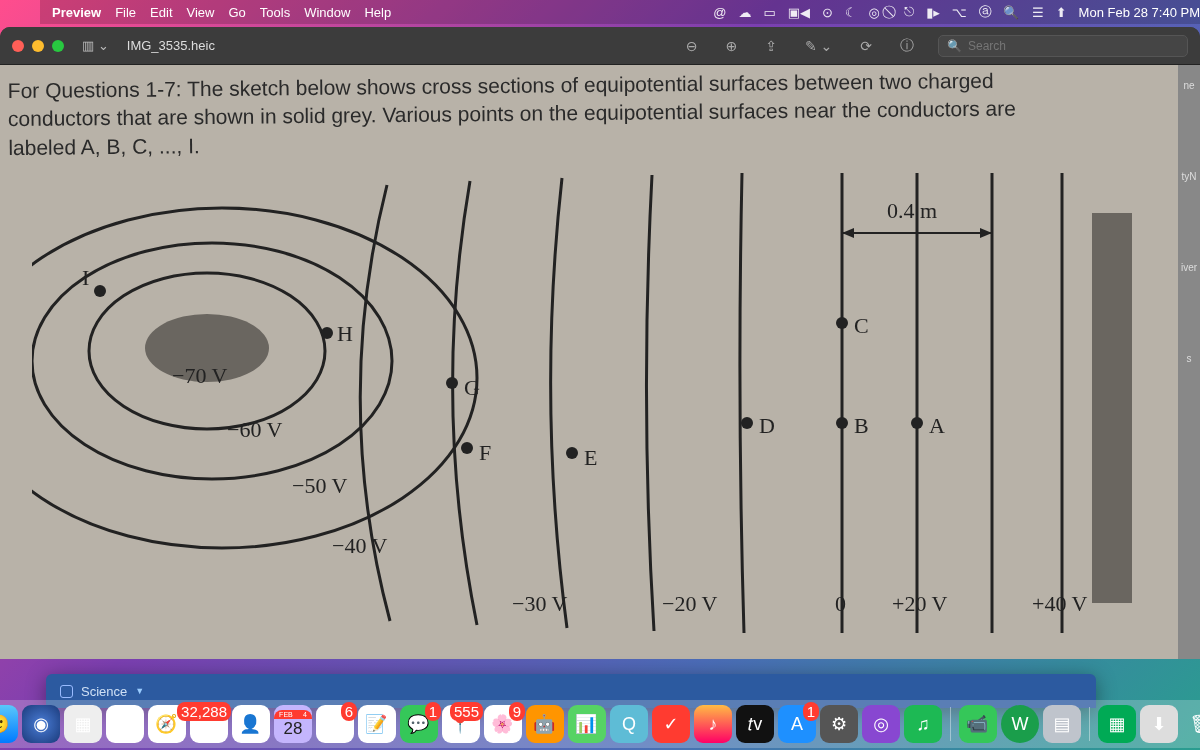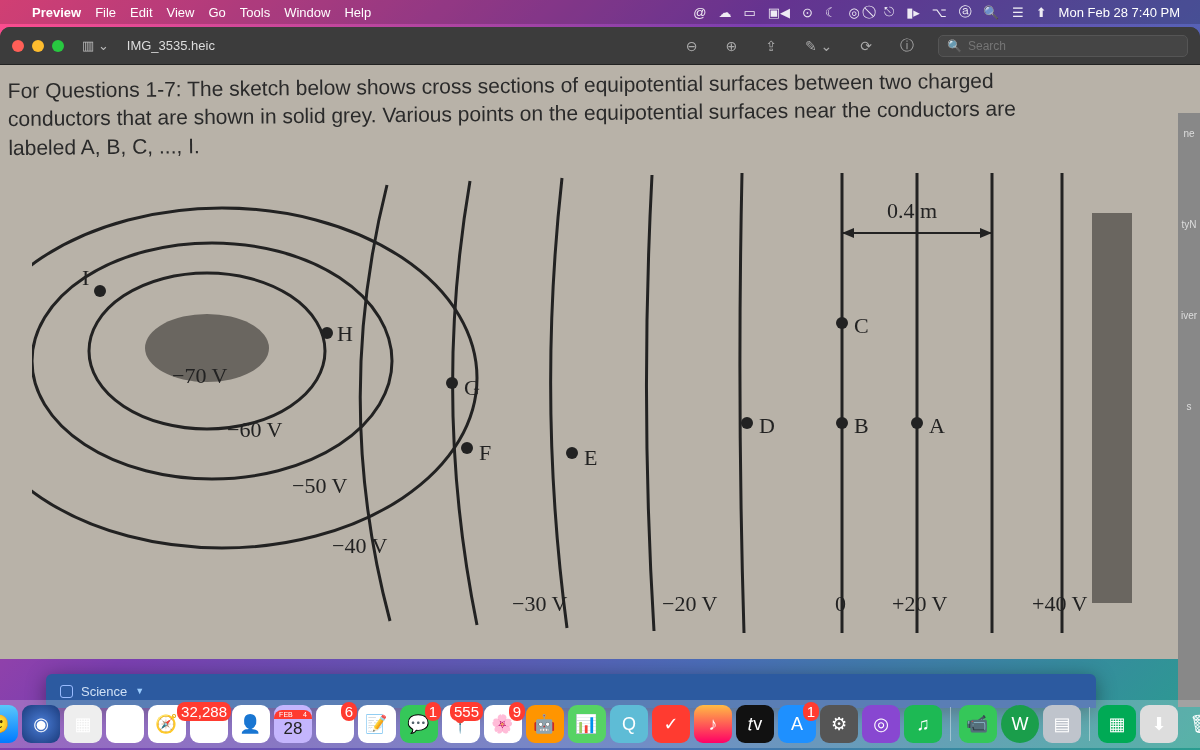--- a/index.html
+++ b/index.html
@@ -1,19 +1,19 @@
 <!DOCTYPE html>
 <html><head>
 <meta charset="utf-8">
 <style>
 * { margin:0; padding:0; box-sizing:border-box; font-family:-apple-system,"Helvetica Neue",sans-serif; }
 body { width:1200px; height:750px; background:linear-gradient(135deg,#ff4d8d 0%,#7b3fb0 40%,#4b6cb7 70%,#2a9d8f 100%); overflow:hidden; }
 
 
-.menubar { height:24px; background:rgba(0,0,0,.18); display:flex; align-items:center; color:#fff; font-size:13px; padding:0 20px; }
+.menubar { height:24px; background:rgba(0,0,0,.18); display:flex; align-items:center; color:#fff; font-size:13px; padding:0 0;margin-left:40px; }
 .menubar .apple { margin-right:12px; }
 .menubar .app { font-weight:600; margin-right:14px; }
 .menubar .mitem { margin-right:14px; }
 .menubar .spacer { flex:1; }
 .menubar .ricon { margin-left:12px; opacity:.9; font-size:13px; }
 .clock { margin-left:12px; }
 
 
 .window { position:absolute; left:0; top:27px; width:1200px; height:632px; background:#3a3a3a; border-radius:10px 10px 0 0; box-shadow none; overflow:hidden; }
 .titlebar { height:38px; background:#3c3c3c; display:flex; align-items:center; padding:0 12px; gap:10px; border-bottom:1px solid #222; }
@@ -22,21 +22,21 @@
 .dot.r{background:#ff5f57}.dot.y{background:#febc2e}.dot.g{background:#28c840}
 .sb-btn { color:#bbb; margin-left:8px; font-size:13px;}
 .filename { color:#ddd; font-size:13px; margin-left:8px; }
 .titlebar .spacer{flex:1}
 .ticon { color:#aaa; font-size:14px; margin-left:18px; }
 .search { display:flex; align-items:center; background:rgba(255,255,255,.05); border:1px solid #555; border-radius:5px; padding:2px 8px; margin-left:14px; width:250px; height:22px;}
 .search span{color:#888;font-size:12px;margin-right:6px}
 .search input{background:transparent;border:none;color:#0ea5e9;font-size:12px;outline:none;width:100%}
 
 
-.rightstrip { position:absolute; right:0; top:65px; width:22px; height:594px; background:#888; color:#ddd; font-size:10px; text-align:center; padding-top:15px;margin-top:48px;}
+.rightstrip { position:absolute; right:0; top:65px; width:22px; height:594px; background:#888; color:#ddd; font-size:10px; text-align:center; padding-top:15px;}
 .rightstrip div{margin-bottom:80px}
 
 
 .content { position:absolute; left:0; top:38px; right:0; bottom:0; background:#b8b2a8; overflow:hidden; }
 .sheet { position:absolute; left:8px; top:6px; right:30px; color:#2a2a2a; }
 .qtext { font-family:"Times New Roman",serif; font-size:21px; line-height:1.35; transform:rotate(-0.6deg); }
 
 
 .diagram { position:absolute; left:32px; top:108px; width:1120px; height:460px; }
 .diagram svg { width:100%; height:100%; }

